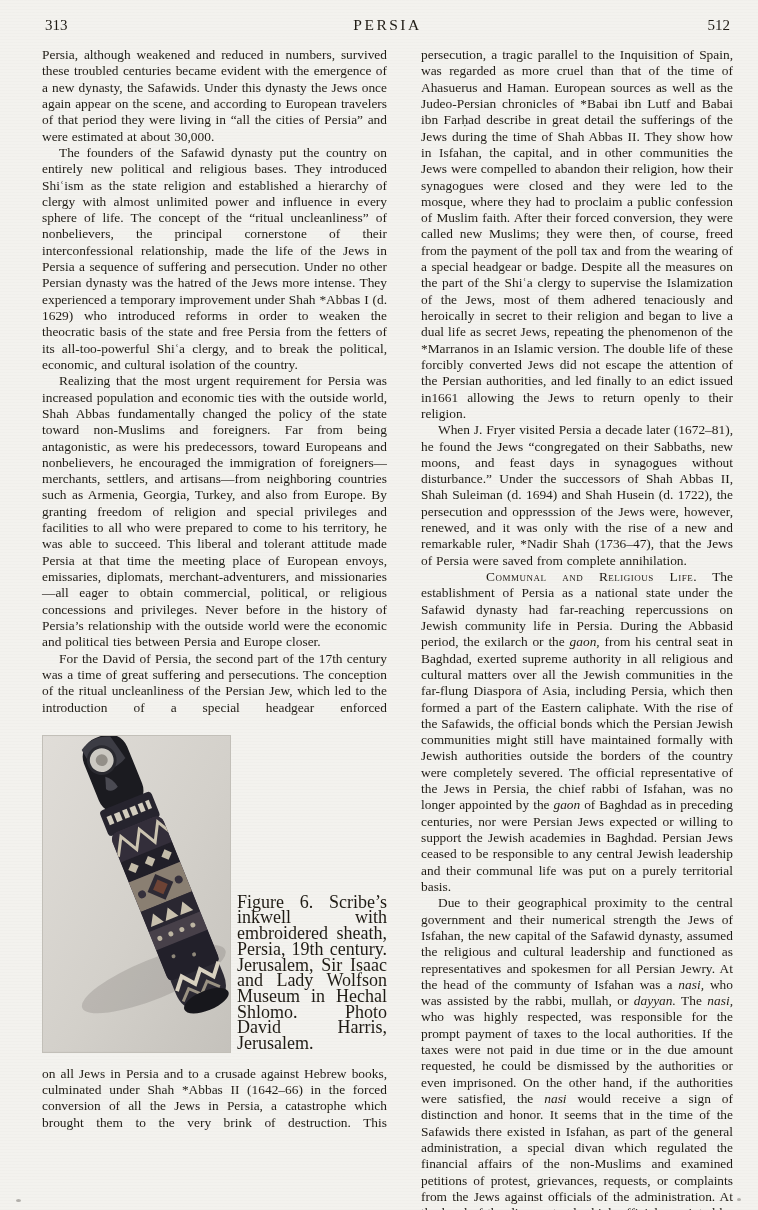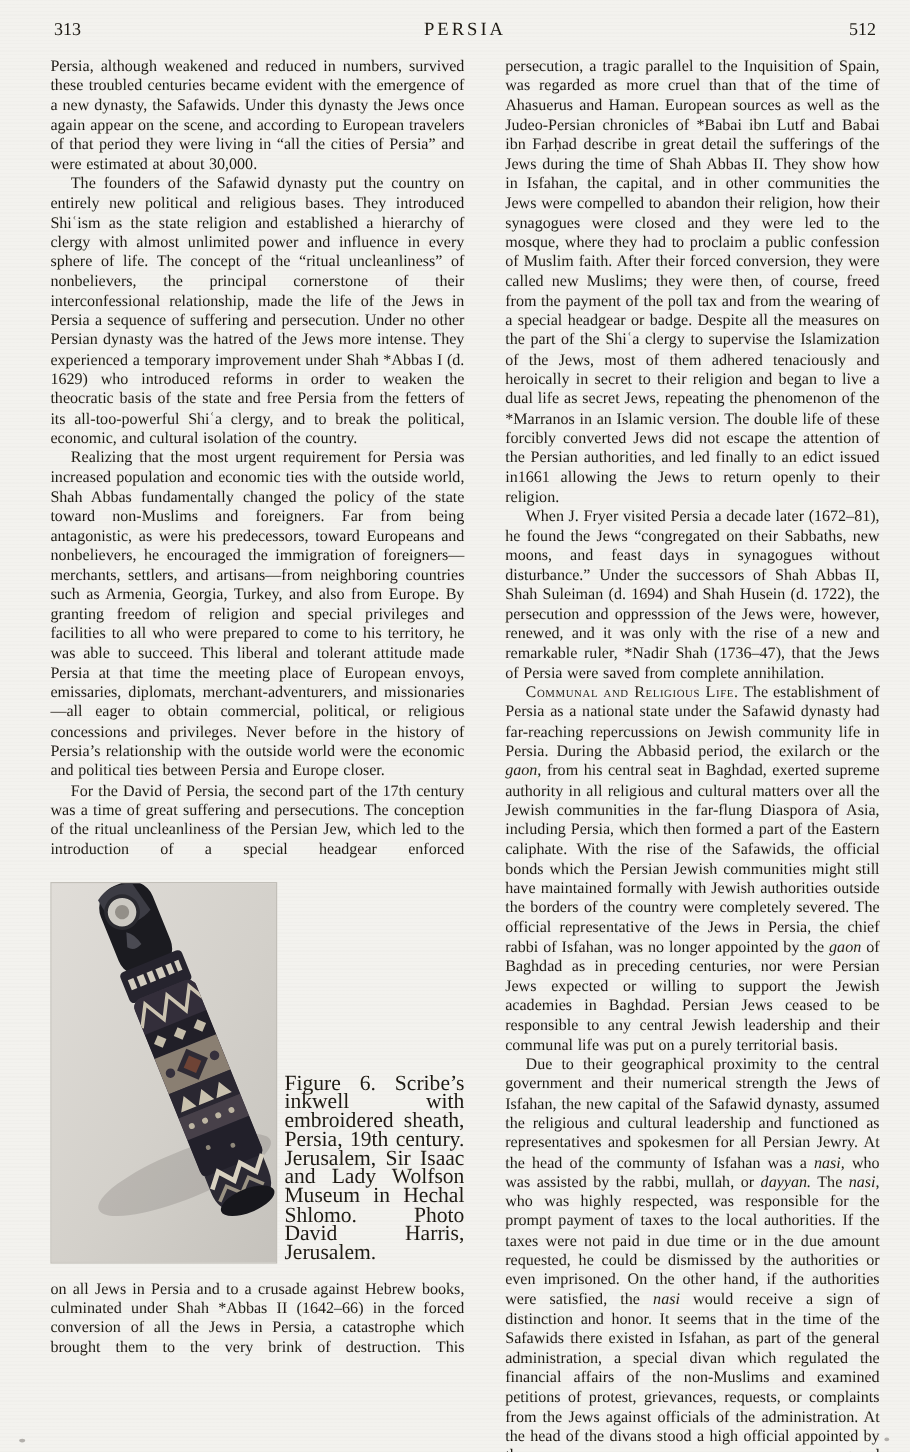--- a/index.html
+++ b/index.html
@@ -24,21 +24,21 @@
   .col.right-col { width: 344px; }
   p.body-text {
     margin: 0;
     font-size: 13.4px;
     line-height: 16.32px;
     text-align: justify;
     word-spacing: 0.5px;
   }
   p.indent { text-indent: 17px; }
   p.continues { text-align-last: justify; }
-  .run-smallcaps { font-variant: small-caps; letter-spacing: 0.5px; }
+  .run-smallcaps { font-variant: small-caps; letter-spacing: 0.5px; margin-left: 48px; }
   .run-italic { font-style: italic; }
   .figure-row { display: flex; margin-top: 19px; margin-bottom: 13px; height: 318px; }
   .photo {
     width: 189px; height: 318px; flex: 0 0 auto;
     border: 1px solid #c2bfb8; box-sizing: border-box;
     background: linear-gradient(135deg, #dedbd6 0%, #d3d0ca 55%, #c7c4be 100%);
   }
   .photo svg { display: block; width: 100%; height: 100%; }
   .caption {
     width: 150px; margin-left: 6px;

